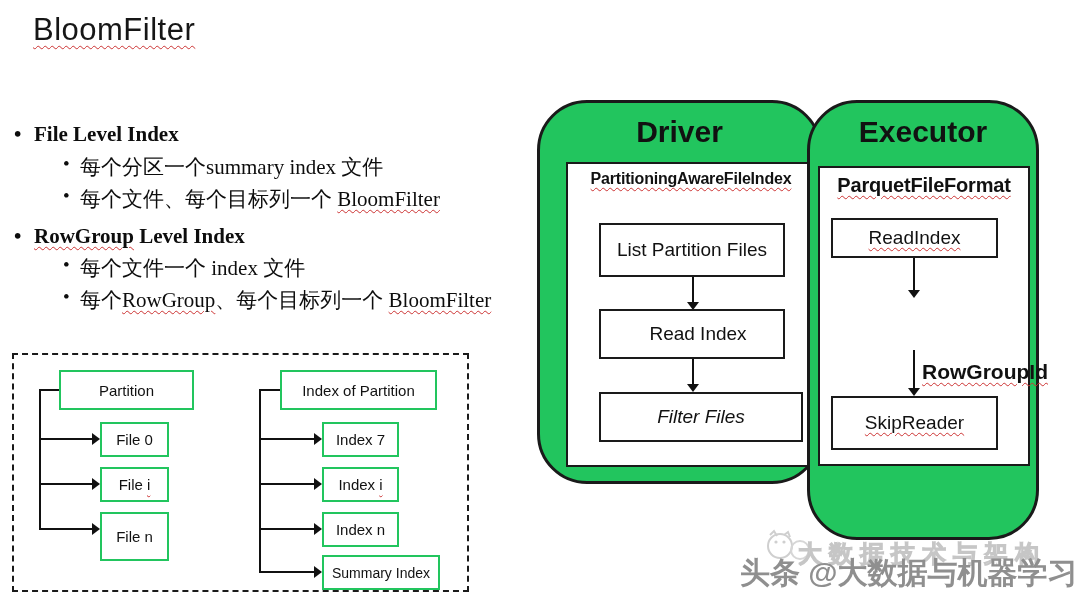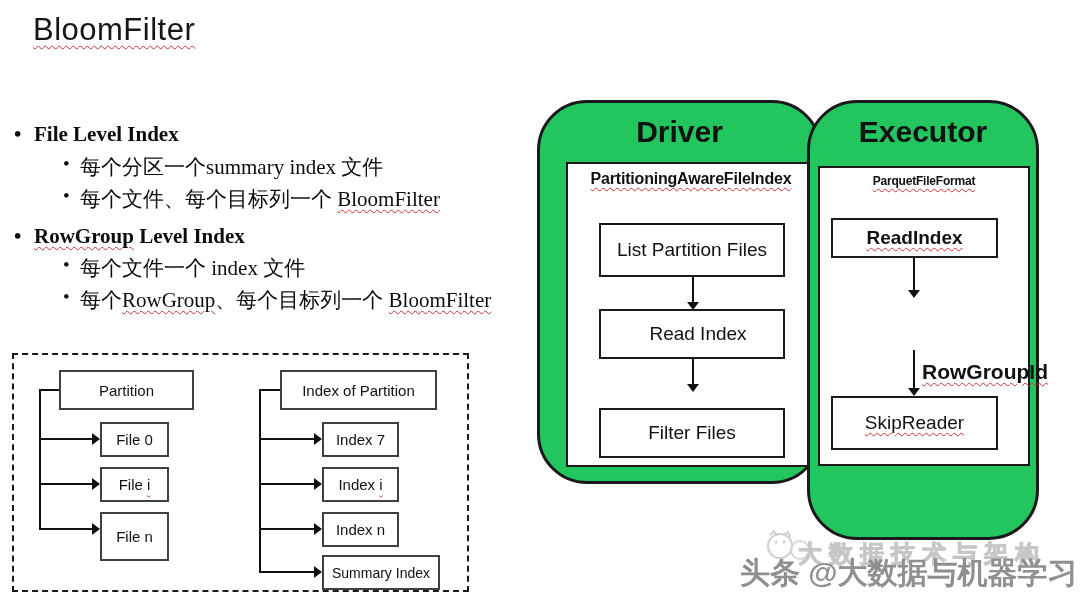--- a/index.html
+++ b/index.html
@@ -13,21 +13,21 @@
          letter-spacing:0.5px;color:#161616;text-underline-offset:5px;}
   
   .brow{position:absolute;display:flex;white-space:nowrap;
         font-family:"Liberation Serif",serif;font-size:21px;color:#0d0d0d;}
   .brow .dot{flex:0 0 20px;}
   .brow.sub .dot{flex:0 0 17px;font-size:19px;}
   .brow.head{font-weight:bold;}
   
   .dashedbox{position:absolute;left:12px;top:353px;width:457px;height:239px;
              border:2px dashed #1a1a1a;box-sizing:border-box;}
-  .tbox{position:absolute;border:2px solid #404040;box-sizing:border-box;background:#fff;
+  .tbox{position:absolute;border:2px solid #22c55e;box-sizing:border-box;background:#fff;
         display:flex;align-items:center;justify-content:center;font-size:15px;
         white-space:nowrap;color:#111;}
   .spine{position:absolute;width:2px;background:#111;}
   .hline{position:absolute;height:2px;background:#111;}
   .harrow{position:absolute;height:2px;background:#111;}
   .harrow::after{content:"";position:absolute;right:-8px;top:-5px;width:0;height:0;
                  border-top:6px solid transparent;border-bottom:6px solid transparent;
                  border-left:8px solid #111;}
   
   .panel{position:absolute;border:3px solid #1a1a1a;border-radius:50px;box-sizing:border-box;
@@ -142,31 +142,31 @@
     <div class="inner" style="left:13px;top:59px;width:250px;height:305px;margin-left:13px;">
       <div class="component squig">PartitioningAwareFileIndex</div>
       <div class="step" style="left:31px;top:59px;width:186px;height:54px;">
         <span>List Partition Files</span>
       </div>
       <div class="varrow" style="left:124px;top:113px;height:25px;"></div>
       <div class="step" style="left:31px;top:145px;width:186px;height:50px;padding-left:12px;">
         <span>Read Index</span>
       </div>
       <div class="varrow" style="left:124px;top:195px;height:25px;"></div>
-      <div class="step" style="left:31px;top:244px;width:186px;height:50px;">
+      <div class="step" style="left:31px;top:228px;width:204px;height:50px;font-style:italic;">
         <span>Filter Files</span>
       </div>
     </div>
   </div>
 
   <div class="panel" style="left:807px;top:100px;width:232px;height:440px;">
     <div class="panel-title">Executor</div>
     <div class="inner" style="left:8px;top:63px;width:212px;height:300px;">
-      <div class="component squig" style="font-size:12px;">ParquetFileFormat</div>
-      <div class="step" style="left:11px;top:50px;width:167px;height:40px;font-weight:bold;">
+      <div class="component squig" style="font-size:20px;">ParquetFileFormat</div>
+      <div class="step" style="left:11px;top:50px;width:167px;height:40px;">
         <span><span></span><span class="squig">ReadIndex</span></span>
       </div>
       <div class="varrow" style="left:93px;top:90px;height:32px;"></div>
       <div class="varrow" style="left:93px;top:182px;height:38px;"></div>
       <div class="arrow-label squig" style="left:102px;top:192px;">RowGroupId</div>
       <div class="step" style="left:11px;top:228px;width:167px;height:54px;">
         <span><span></span><span class="squig">SkipReader</span></span>
       </div>
     </div>
   </div>

